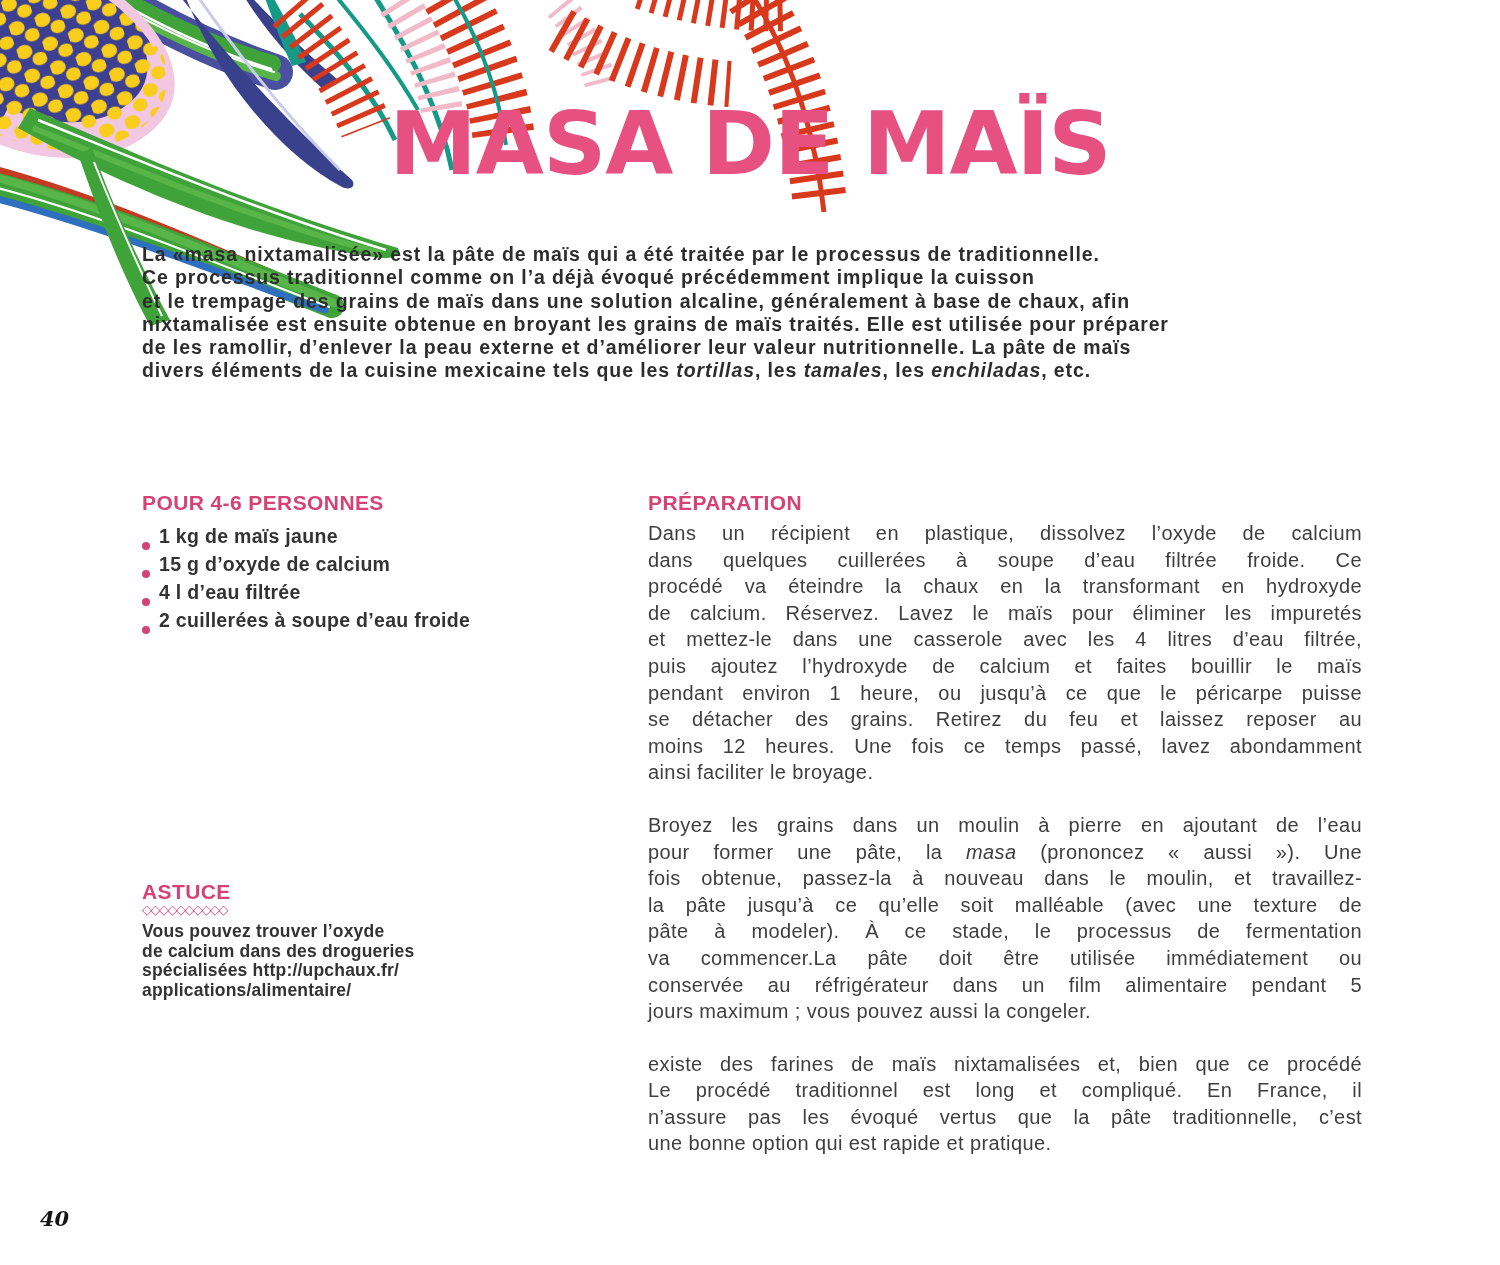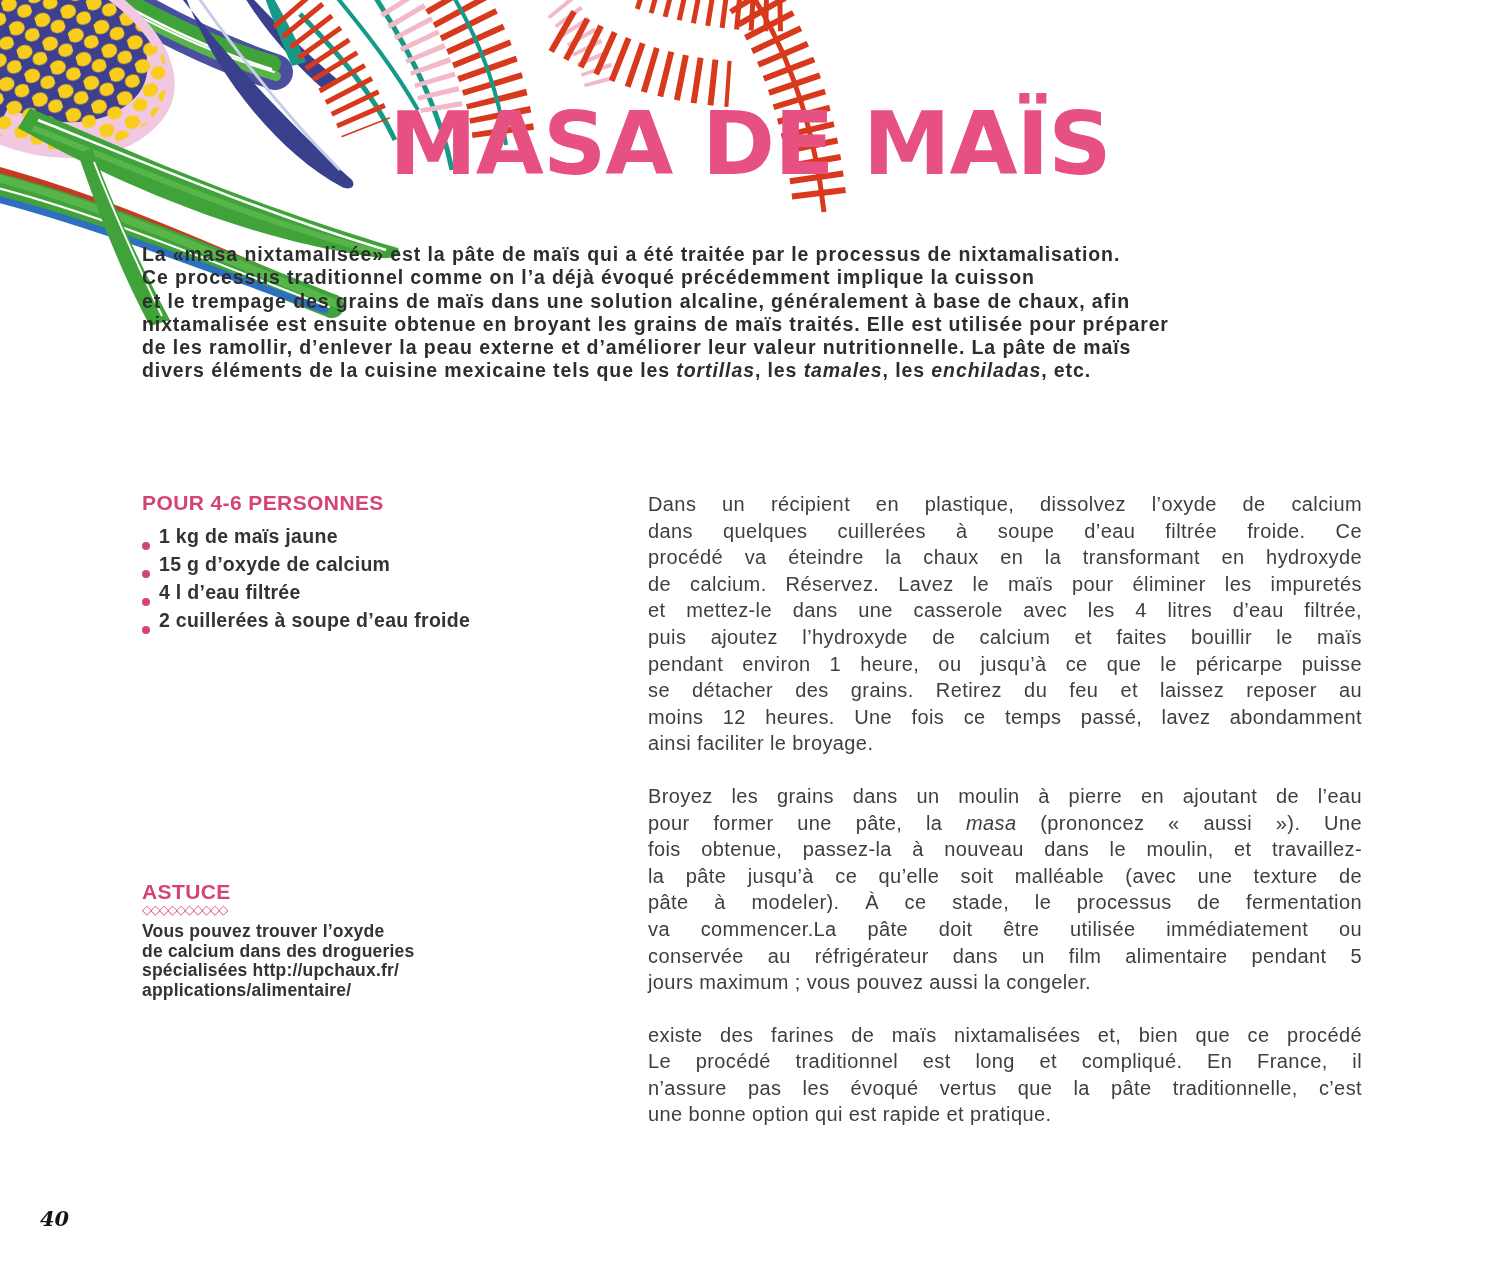--- a/index.html
+++ b/index.html
@@ -123,21 +123,21 @@
       <path d="M 560,30 C 615,62 668,80 730,84" stroke="#d8391c" stroke-width="46" stroke-dasharray="6 10"></path>
       <path d="M 640,-8 C 690,8 740,16 788,14" stroke="#d8391c" stroke-width="34" stroke-dasharray="5 9"></path>
       <path d="M 752,-5 C 790,55 812,125 820,205" stroke="#d8391c" stroke-width="54" stroke-dasharray="6 10"></path>
       <path d="M 752,-5 C 790,55 814,125 824,212" stroke="#d8391c" stroke-width="5"></path>
     </g>
   </svg>
 
   <h1 class="title">MASA DE MAÏS</h1>
 
   <div class="intro">
-    <div>La «masa nixtamalisée» est la pâte de maïs qui a été traitée par le processus de nixtamalisation.</div>
+    <div>La «masa nixtamalisée» est la pâte de maïs qui a été traitée par le processus de traditionnelle.</div>
     <div>Ce processus traditionnel comme on l’a déjà évoqué  précédemment implique la cuisson</div>
     <div>et le trempage des grains de maïs dans une solution alcaline, généralement à base de chaux, afin</div>
     <div>nixtamalisée est ensuite obtenue en broyant les grains de maïs traités. Elle est utilisée pour préparer</div>
     <div>de les ramollir, d’enlever la peau externe et d’améliorer leur valeur nutritionnelle. La pâte de maïs</div>
     <div><span>divers éléments de la cuisine mexicaine tels que les </span><span class="it">tortillas</span><span>, les </span><span class="it">tamales</span><span>, les </span><span class="it">enchiladas</span><span>, etc.</span></div>
   </div>
 
   <div class="ing">
     <h2 class="h-pink">POUR 4-6 PERSONNES</h2>
     <ul>
@@ -163,20 +163,21 @@
   <div class="astuce">
     <h2 class="h-pink">ASTUCE</h2>
     <div class="diamonds">◇◇◇◇◇◇◇◇◇◇</div>
     <div class="tline">Vous pouvez trouver l’oxyde</div>
     <div class="tline">de calcium dans des drogueries</div>
     <div class="tline">spécialisées http://upchaux.fr/</div>
     <div class="tline">applications/alimentaire/</div>
   </div>
 
   <div class="prep">
+    <h2 class="h-pink">PRÉPARATION</h2>
 
     <div class="para">
       <div class="jline">Dans un récipient en plastique, dissolvez l’oxyde de calcium</div>
       <div class="jline">dans quelques cuillerées à soupe d’eau filtrée froide. Ce</div>
       <div class="jline">procédé va éteindre la chaux en la transformant en hydroxyde</div>
       <div class="jline">de calcium. Réservez. Lavez le maïs pour éliminer les impuretés</div>
       <div class="jline">et mettez-le dans une casserole avec les 4 litres d’eau filtrée,</div>
       <div class="jline">puis ajoutez l’hydroxyde de calcium et faites bouillir le maïs</div>
       <div class="jline">pendant environ 1 heure, ou jusqu’à ce que le péricarpe puisse</div>
       <div class="jline">se détacher des grains. Retirez du feu et laissez reposer au</div>

